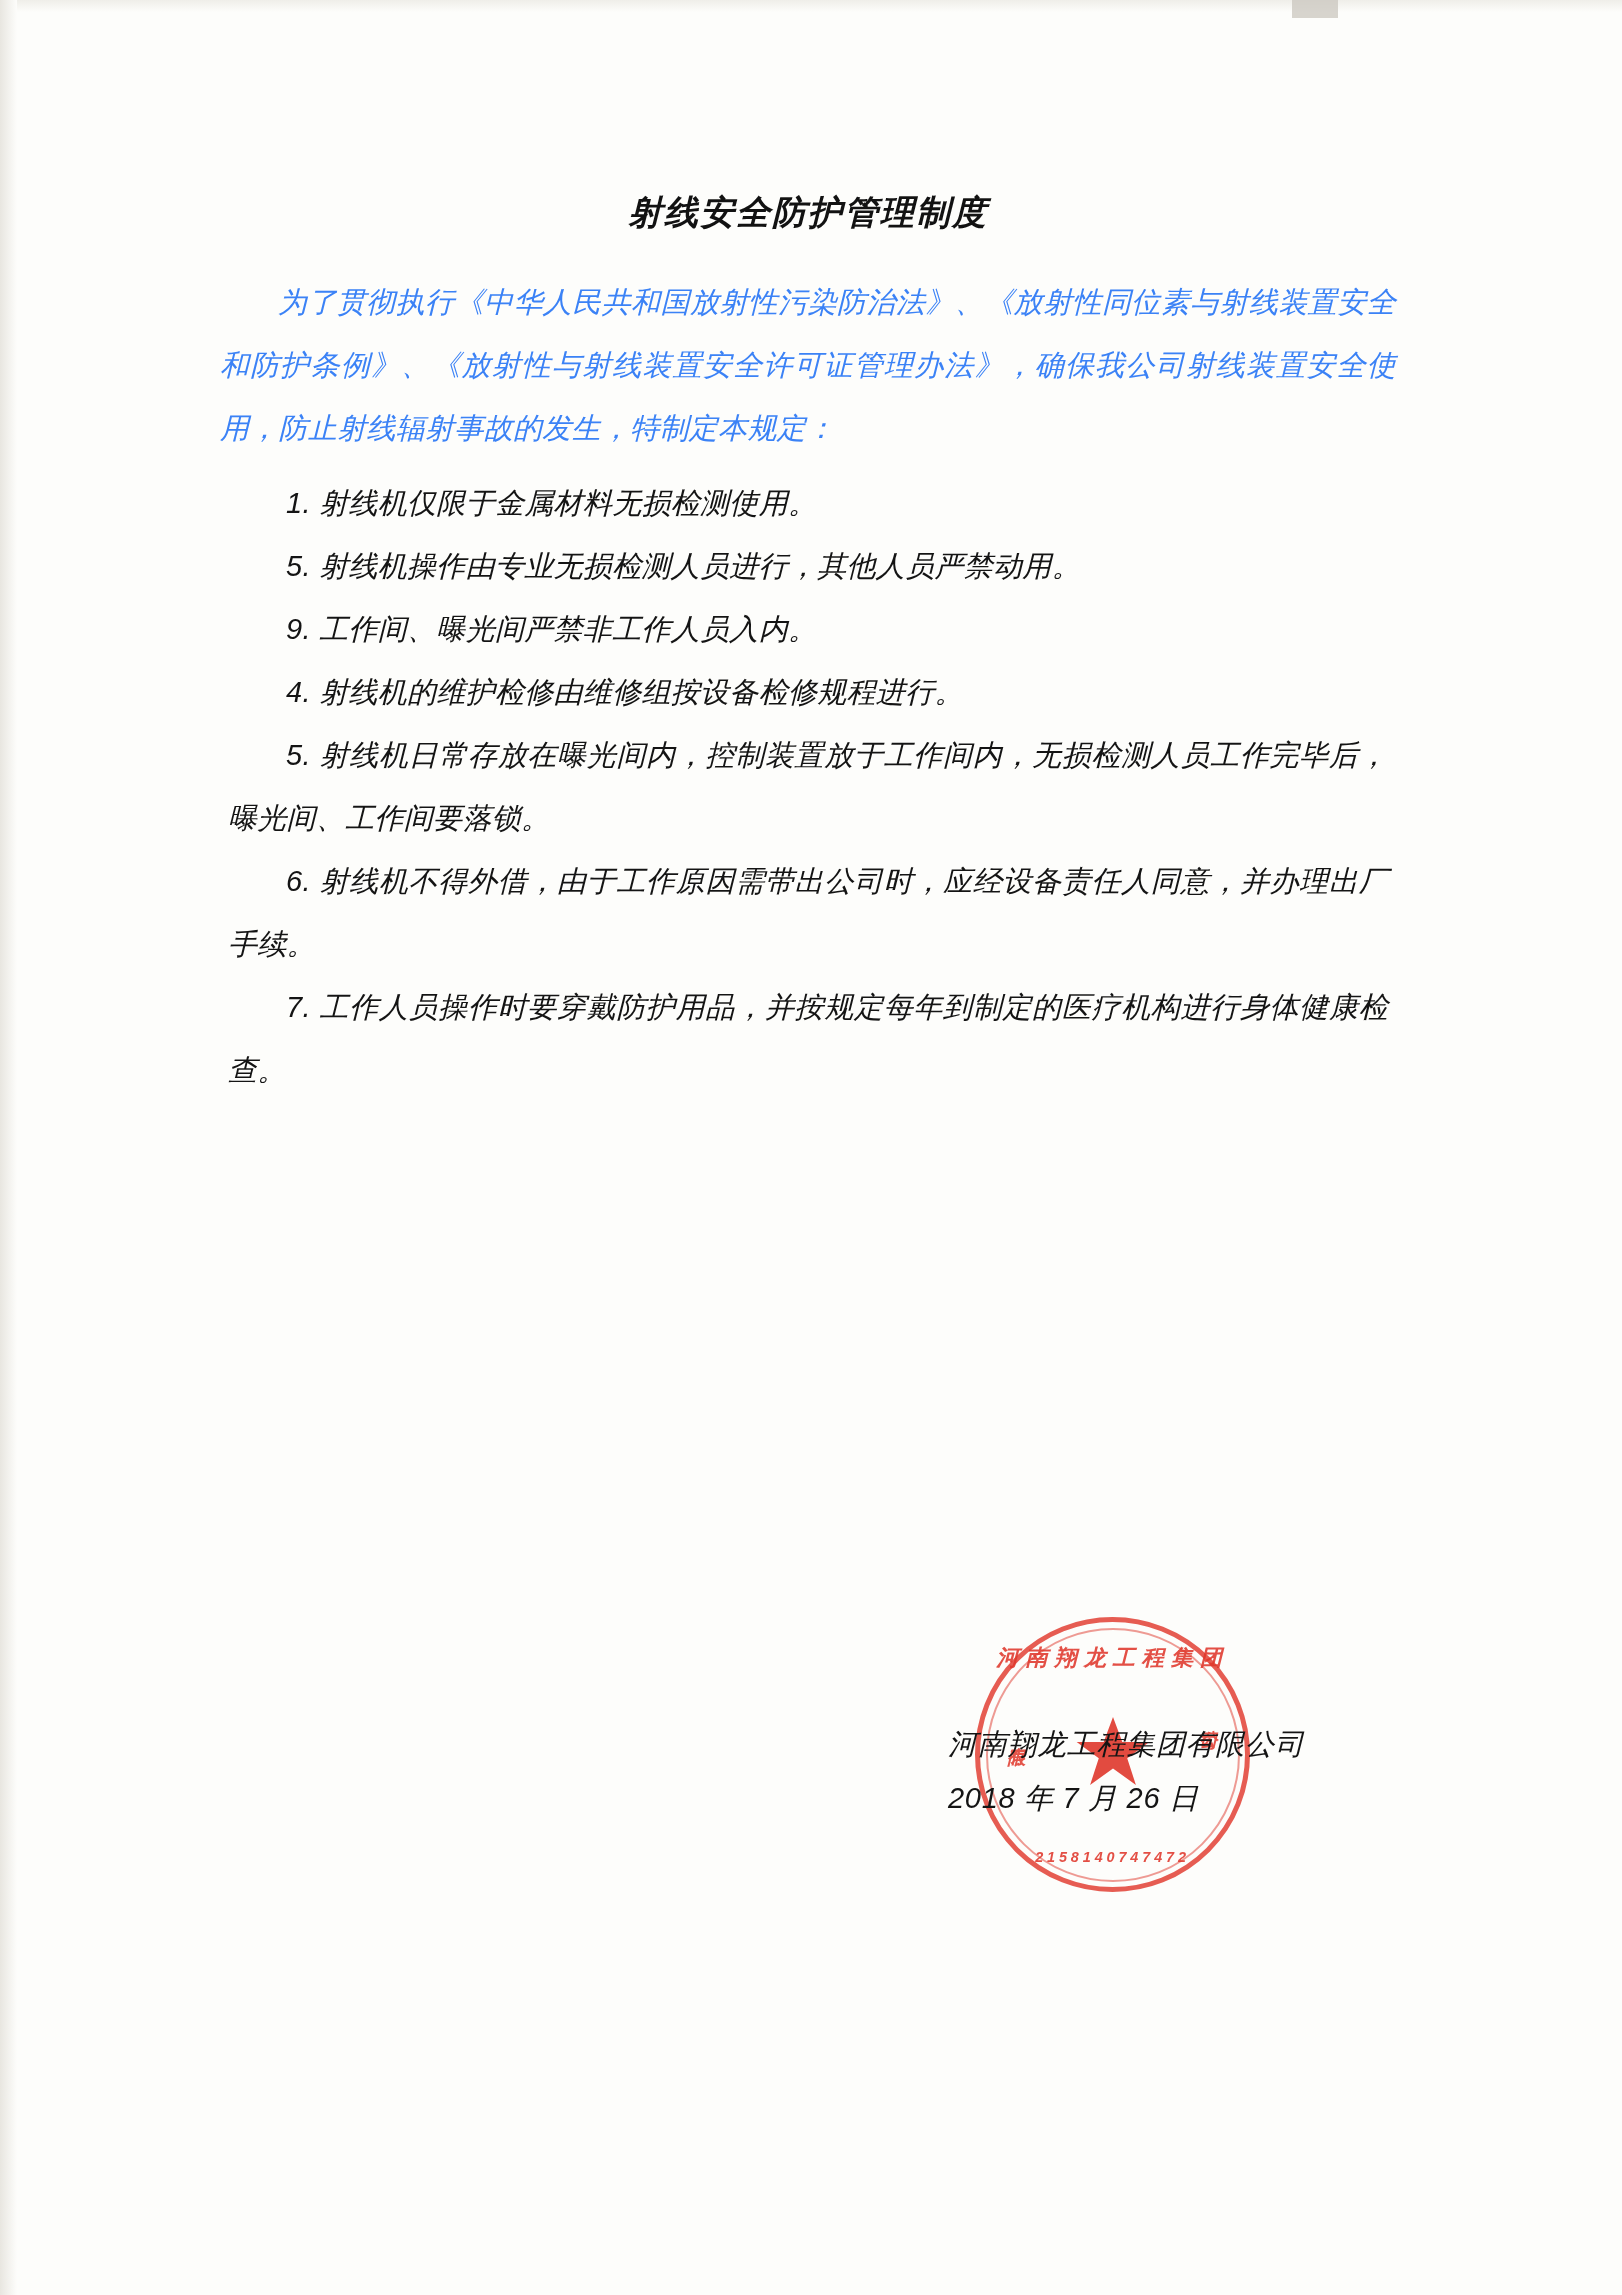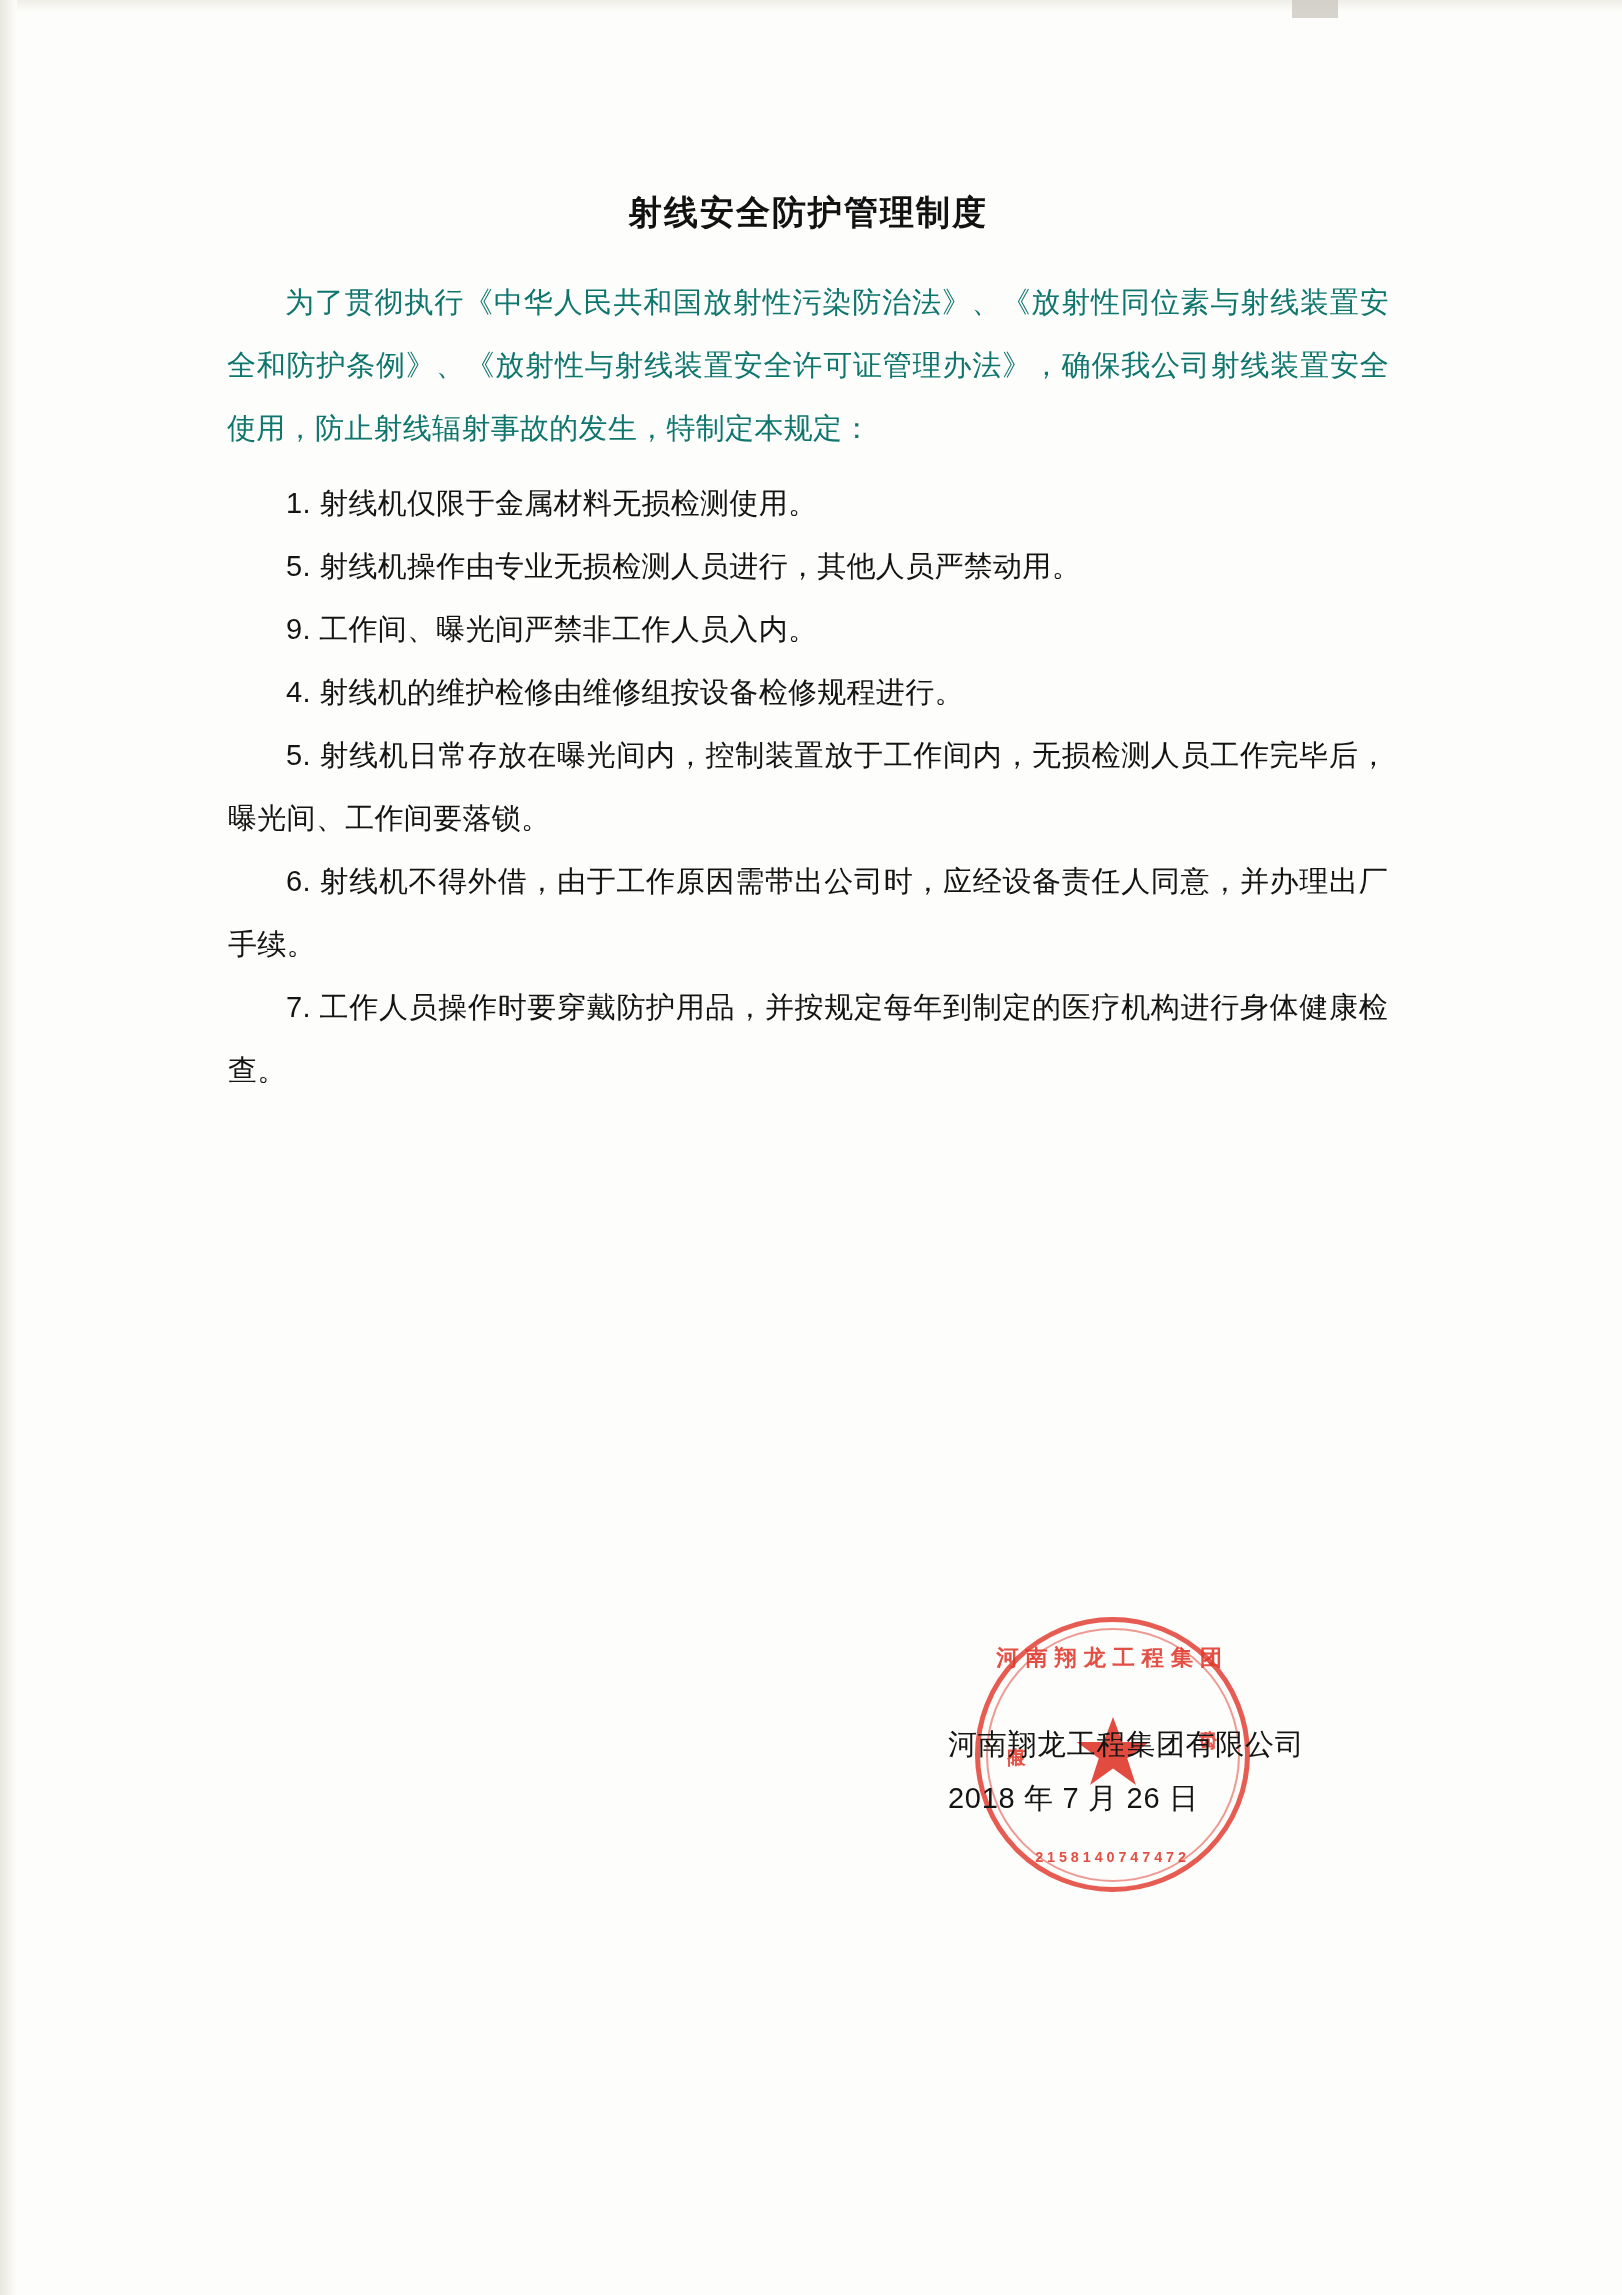--- a/index.html
+++ b/index.html
@@ -9,20 +9,21 @@
   }
   body {
     font-family: "Liberation Serif", "DejaVu Serif", serif;
   }
   .page {
     position: relative;
     width: 1623px;
     height: 2295px;
     background: #fdfdfb;
     overflow: hidden;
+    font-style: italic;
   }
   
   .scan-edge-left {
     position: absolute;
     left: 0; top: 0;
     width: 17px; height: 2295px;
     background: linear-gradient(to right, #e8e6e0 0%, #fdfdfb 100%);
   }
   .scan-edge-top {
     position: absolute;
@@ -51,22 +52,22 @@
     font-weight: bold;
     text-align: center;
     letter-spacing: 2px;
     margin: 0 0 35px 0;
     color: #121212;
   }
   p.para {
     font-family: "Liberation Sans", "DejaVu Sans", sans-serif;
     font-size: 29px;
     line-height: 63px;
-    color: #0f766e;
-    margin: 11px;
+    color: #3b82f6;
+    margin: 4px;
     text-align: justify;
     text-justify: inter-ideograph;
     letter-spacing: 0.3px;
   }
   p.intro {
     text-indent: 58px;
     margin-bottom: 9.2px;
   }
   ol.rules {
     list-style: none;

